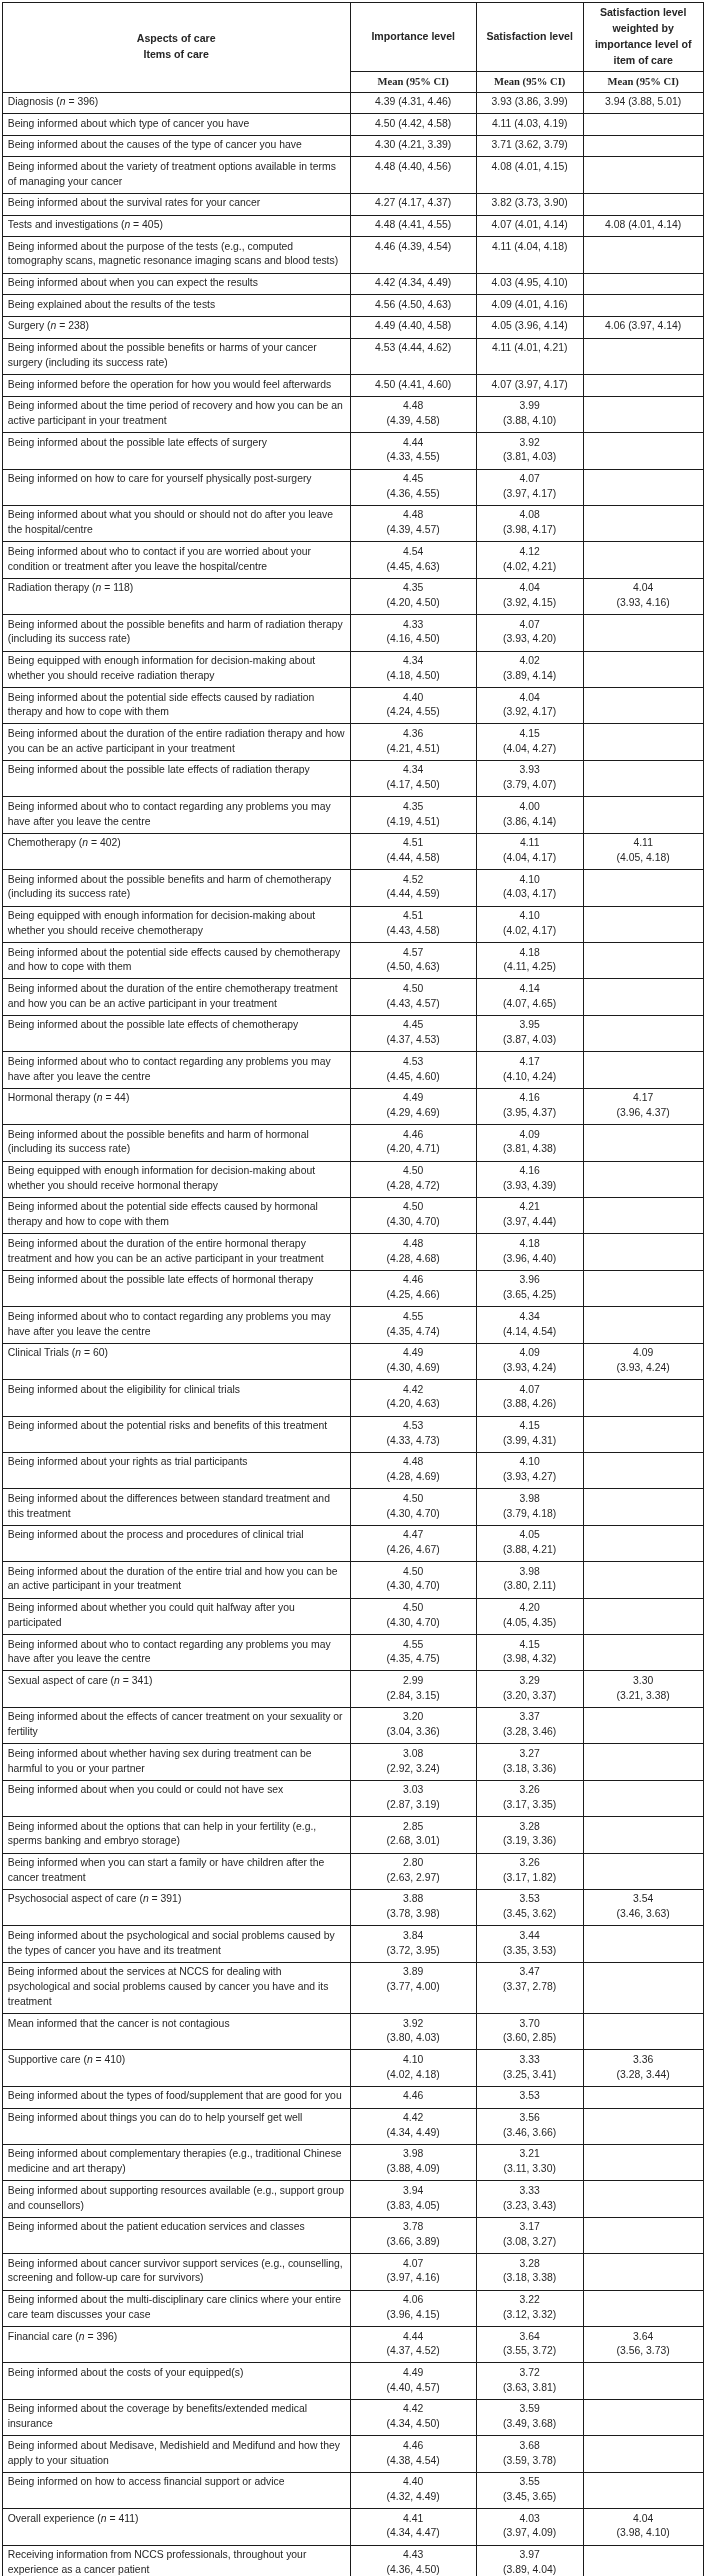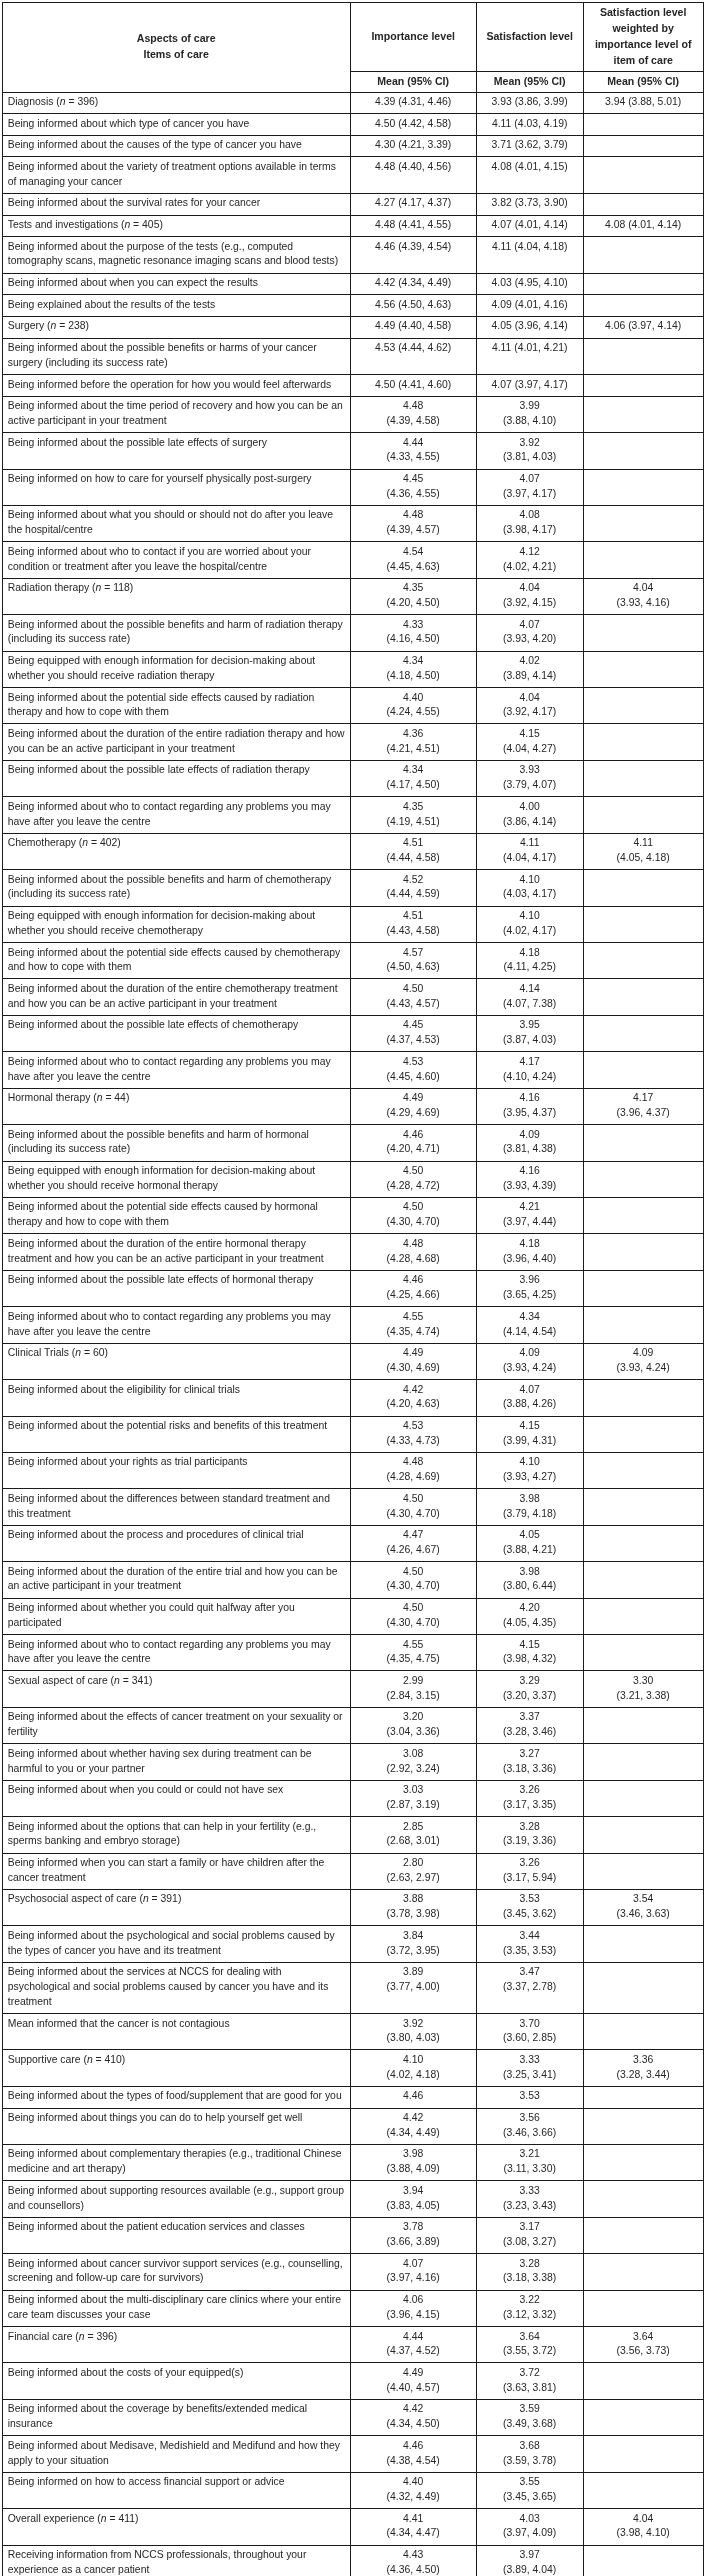--- a/index.html
+++ b/index.html
@@ -17,21 +17,21 @@
   table.care-table { border: 1.7px solid #1b1b1b; }
   .care-table th, .care-table td { border: 0.8px solid #1b1b1b; }
   .care-table th {
     font-weight: bold;
     font-size: 10.6px;
     vertical-align: middle;
     padding: 2.5px 4.2px;
     line-height: 1.5;
   }
   .h-top { height: 53px; }
-  .h-sub th { height: 12.7px; padding: 1.7px 3.4px; }
+  .h-sub th { height: 12.7px; padding: 1.7px 3.4px; font-family: Liberation Serif, serif; }
   .care-table td {
     font-size: 10.4px;
     vertical-align: top;
     padding: 2.5px 5.1px 3.4px 5.1px;
     line-height: 1.42;
   }
   .care-table td.c-num {
     text-align: center;
     padding-left: 1.7px;
     padding-right: 1.7px;
@@ -337,21 +337,21 @@
           <td class="c-num"></td>
         </tr>
         <tr>
           <td class="c-label">Being informed about the duration of the entire chemotherapy treatment and how you can be an active participant in your treatment</td>
           <td class="c-num">
             <div>4.50</div>
             <div>(4.43, 4.57)</div>
           </td>
           <td class="c-num">
             <div>4.14</div>
-            <div>(4.07, 7.38)</div>
+            <div>(4.07, 4.65)</div>
           </td>
           <td class="c-num"></td>
         </tr>
         <tr>
           <td class="c-label">Being informed about the possible late effects of chemotherapy</td>
           <td class="c-num">
             <div>4.45</div>
             <div>(4.37, 4.53)</div>
           </td>
           <td class="c-num">
@@ -535,21 +535,21 @@
           <td class="c-num"></td>
         </tr>
         <tr>
           <td class="c-label">Being informed about the duration of the entire trial and how you can be an active participant in your treatment</td>
           <td class="c-num">
             <div>4.50</div>
             <div>(4.30, 4.70)</div>
           </td>
           <td class="c-num">
             <div>3.98</div>
-            <div>(3.80, 6.44)</div>
+            <div>(3.80, 2.11)</div>
           </td>
           <td class="c-num"></td>
         </tr>
         <tr>
           <td class="c-label">Being informed about whether you could quit halfway after you participated</td>
           <td class="c-num">
             <div>4.50</div>
             <div>(4.30, 4.70)</div>
           </td>
           <td class="c-num">
@@ -634,21 +634,21 @@
           <td class="c-num"></td>
         </tr>
         <tr>
           <td class="c-label">Being informed when you can start a family or have children after the cancer treatment</td>
           <td class="c-num">
             <div>2.80</div>
             <div>(2.63, 2.97)</div>
           </td>
           <td class="c-num">
             <div>3.26</div>
-            <div>(3.17, 5.94)</div>
+            <div>(3.17, 1.82)</div>
           </td>
           <td class="c-num"></td>
         </tr>
         <tr>
           <td class="c-label">Psychosocial aspect of care (<i>n</i> = 391)</td>
           <td class="c-num">
             <div>3.88</div>
             <div>(3.78, 3.98)</div>
           </td>
           <td class="c-num">

